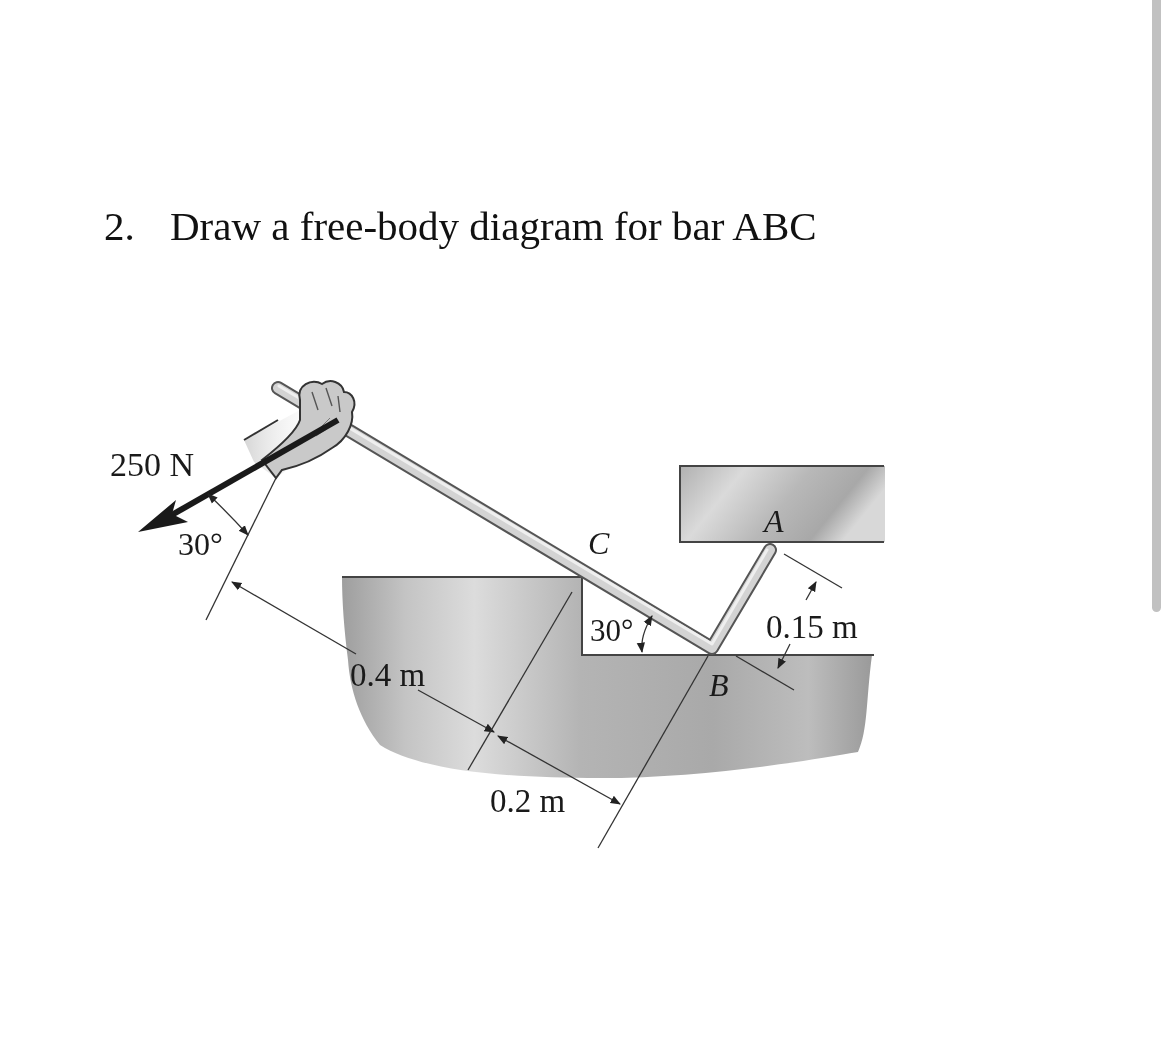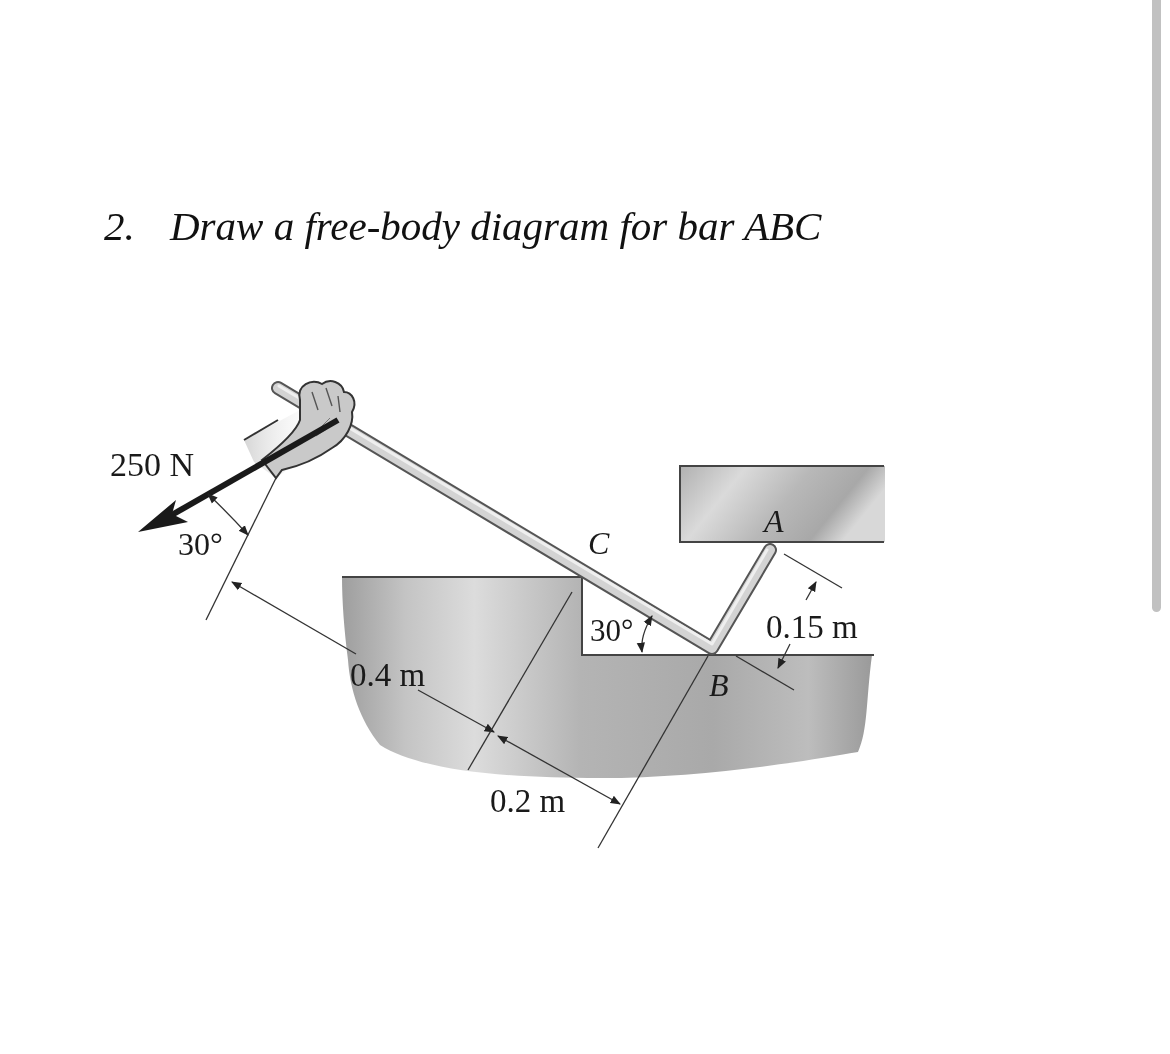--- a/index.html
+++ b/index.html
@@ -1,20 +1,20 @@
 <!DOCTYPE html>
 <html><head>
 <meta charset="utf-8">
 <style>
   html, body { margin: 0; padding: 0; background: #ffffff; }
   body { width: 1170px; height: 1054px; position: relative; overflow: hidden;
          font-family: "Liberation Serif", "DejaVu Serif", serif; }
   .question {
     position: absolute; left: 104px; top: 202px;
-    font-size: 41px; color: #111; white-space: nowrap; letter-spacing: 0; font-style: italic;
+    font-size: 41px; color: #111; white-space: nowrap; letter-spacing: 0;
   }
   .question .num { display: inline-block; width: 66px; }
   svg.figure { position: absolute; left: 0; top: 0; }
   svg text { font-family: "Liberation Serif", "DejaVu Serif", serif; fill: #1a1a1a; }
   .scrollbar {
     position: absolute; left: 1152px; top: 0; width: 9px; height: 612px;
     background: #c1c1c1; border-radius: 0 0 5px 5px;
   }
 </style>
 </head>

